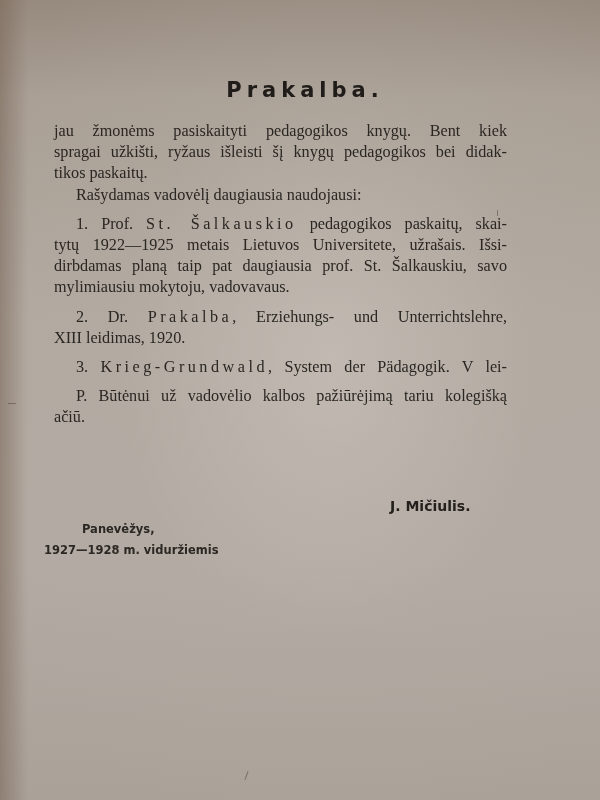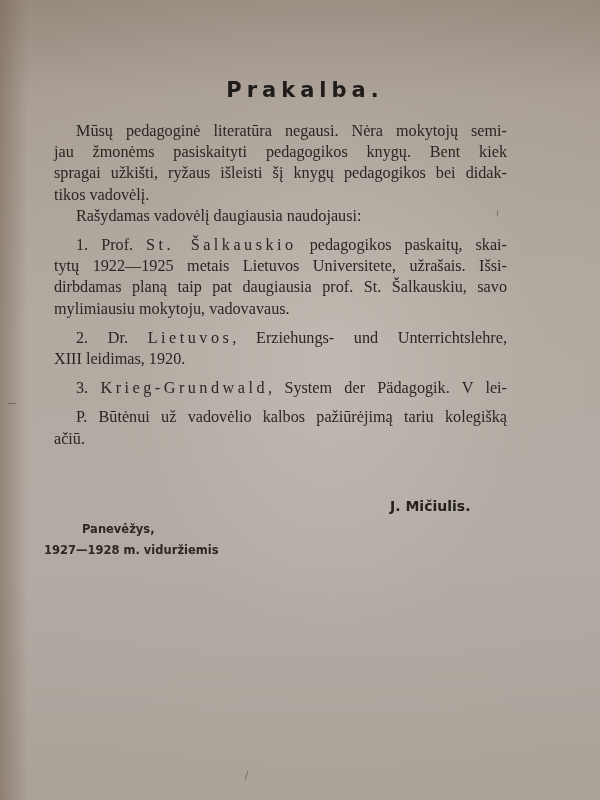--- a/index.html
+++ b/index.html
@@ -100,39 +100,38 @@
 </head>
 <body>
 
 <div class="page">
 
   <div class="title">Prakalba.</div>
 
   <div class="body">
 
     <div>
-      <span class="line indent">Mūsų pedagoginė literatūra negausi. Nėra mokytojų semi-</span>
       <span class="line">jau žmonėms pasiskaityti pedagogikos knygų. Bent kiek</span>
       <span class="line">spragai užkišti, ryžaus išleisti šį knygų pedagogikos bei didak-</span>
-      <span class="line last">tikos vadovėlį.</span>
+      <span class="line last">tikos paskaitų.</span>
     </div>
 
     <div>
       <span class="line last indent">Rašydamas vadovėlį daugiausia naudojausi:</span>
     </div>
 
     <div class="para-gap">
       <span class="line indent"><span>1. Prof. </span><span class="spaced">St. Šalkauskio</span><span> pedagogikos paskaitų, skai-</span></span>
       <span class="line">tytų 1922—1925 metais Lietuvos Universitete, užrašais. Išsi-</span>
       <span class="line">dirbdamas planą taip pat daugiausia prof. St. Šalkauskiu, savo</span>
       <span class="line last">mylimiausiu mokytoju, vadovavaus.</span>
     </div>
 
     <div class="para-gap">
-      <span class="line indent"><span>2. Dr. </span><span class="spaced">Lietuvos</span><span>, Erziehungs- und Unterrichtslehre,</span></span>
+      <span class="line indent"><span>2. Dr. </span><span class="spaced">Prakalba</span><span>, Erziehungs- und Unterrichtslehre,</span></span>
       <span class="line last">XIII leidimas, 1920.</span>
     </div>
 
     <div class="para-gap">
       <span class="line indent"><span>3. </span><span class="spaced">Krieg-Grundwald</span><span>, System der Pädagogik. V lei-</span></span>
     </div>
 
     <div class="para-gap">
       <span class="line indent">P. Būtėnui už vadovėlio kalbos pažiūrėjimą tariu kolegišką</span>
       <span class="line last">ačiū.</span>

